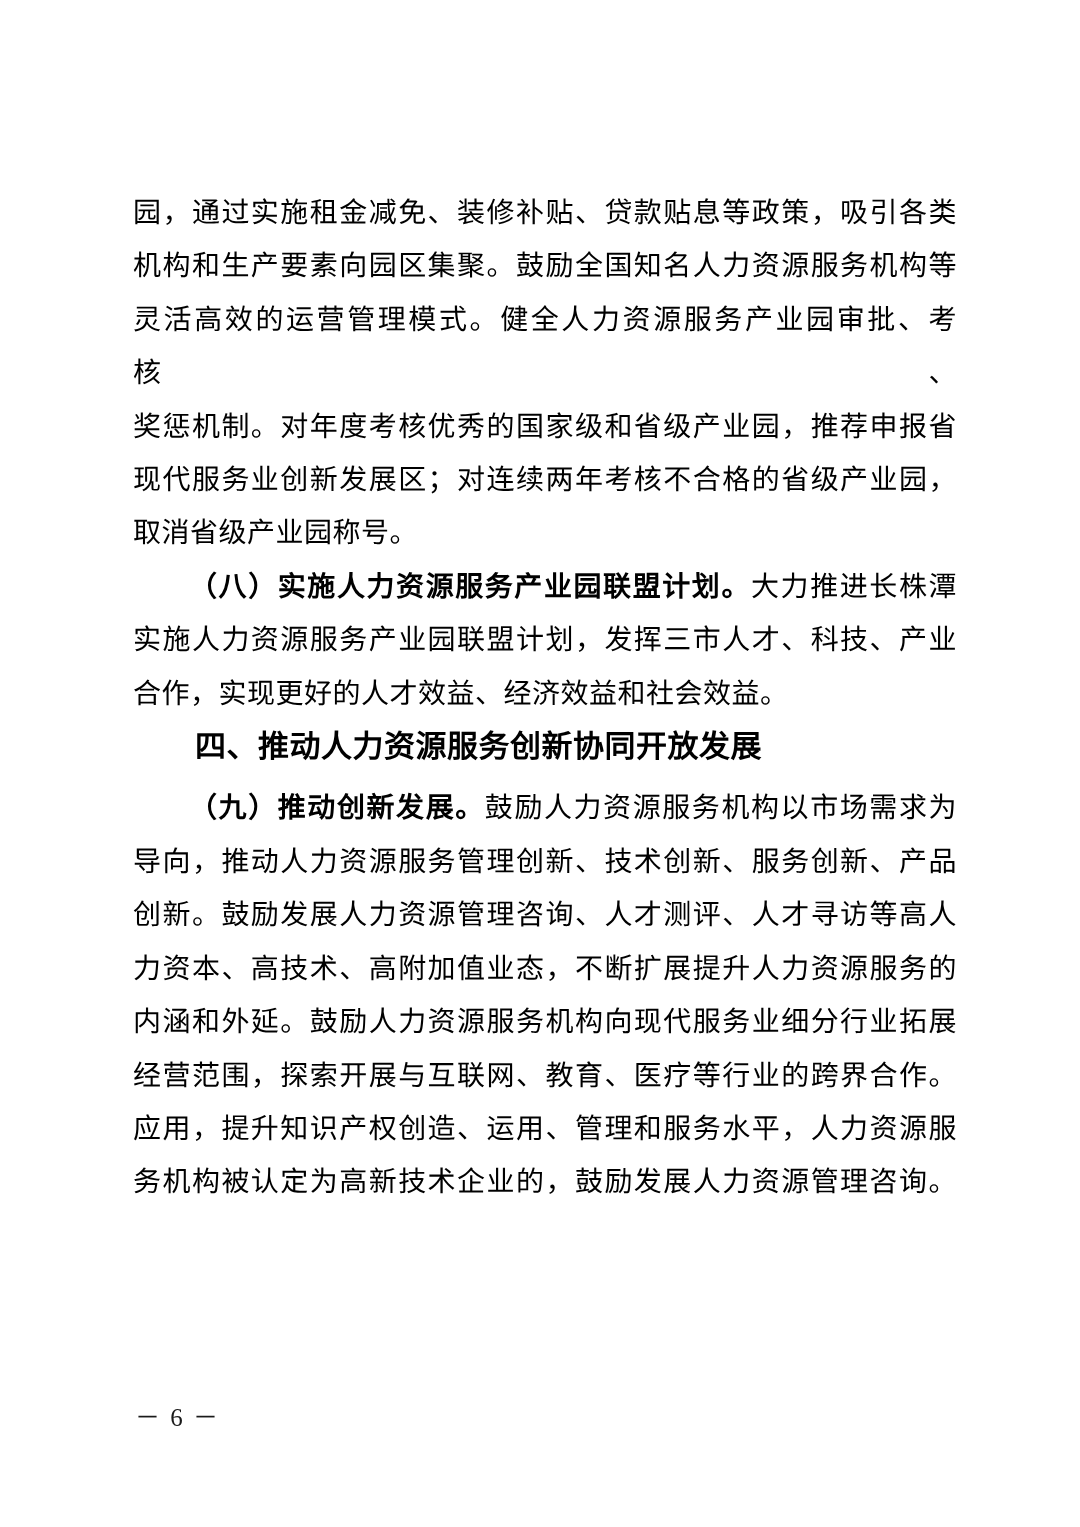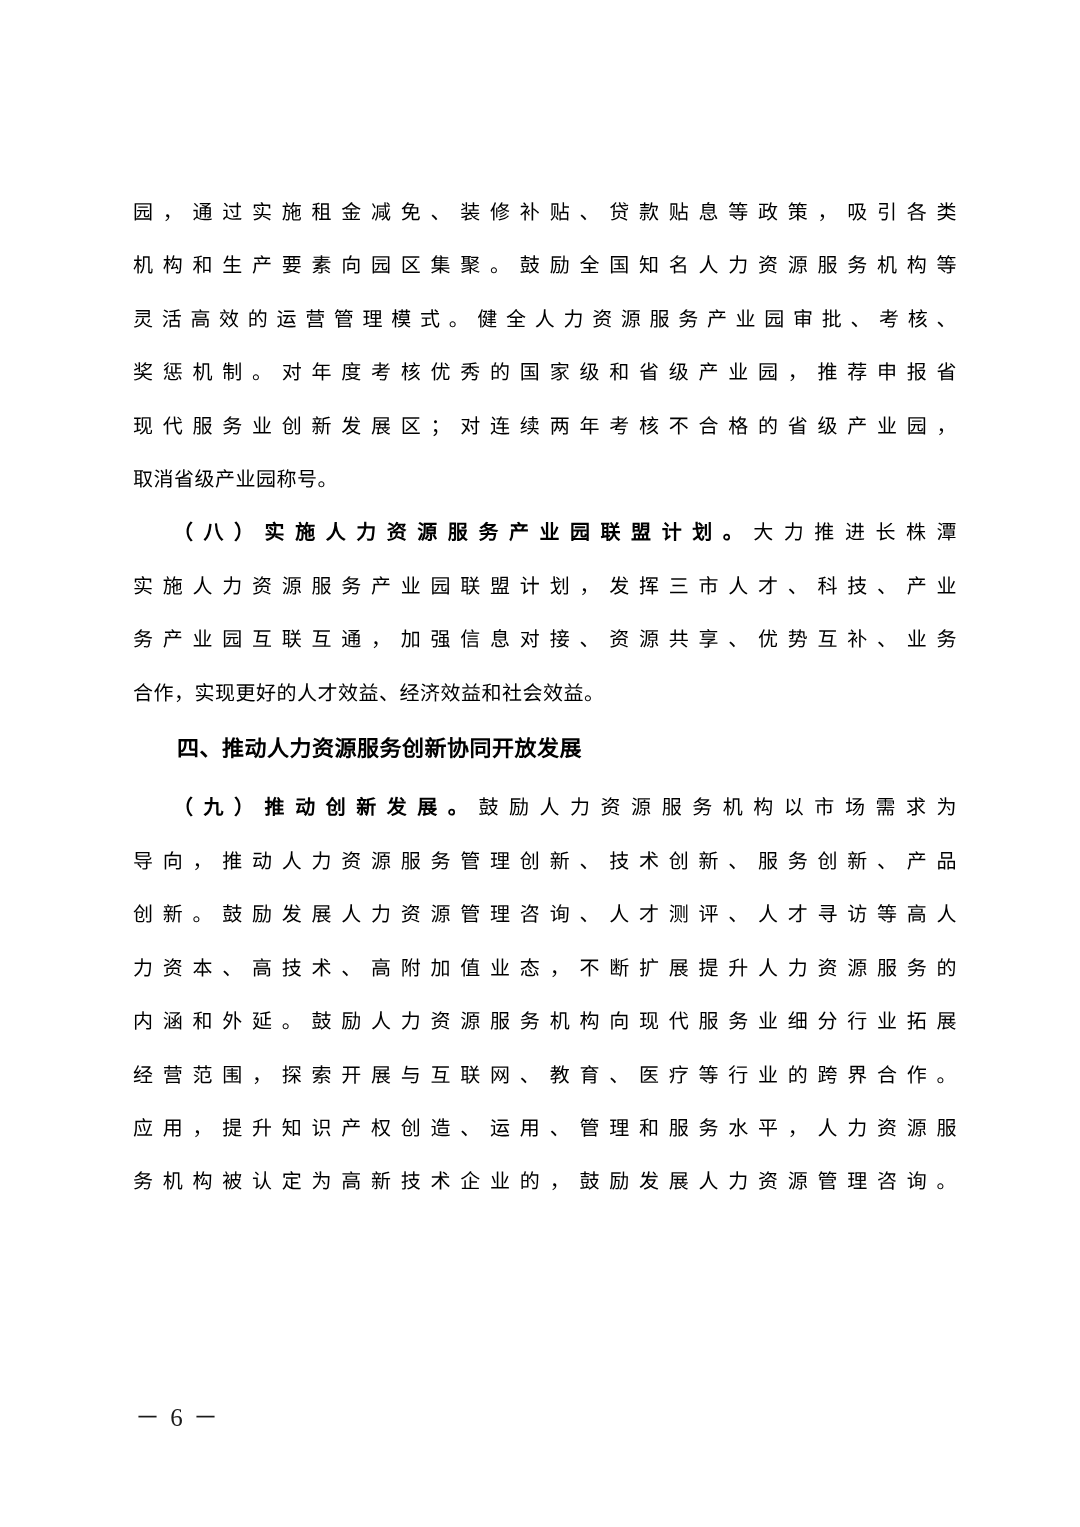--- a/index.html
+++ b/index.html
@@ -15,41 +15,41 @@
     position: relative;
     overflow: hidden;
   }
   .doc {
     position: absolute;
     left: 133px;
     top: 186px;
     width: 824px;
   }
   .line {
-    font-size: 20px;
+    font-size: 28px;
     line-height: 53.4px;
     text-align: justify;
     text-align-last: justify;
     text-justify: inter-character;
     letter-spacing: 0.5px;
     white-space: normal;
   }
   .line.end {
     text-align-last: left;
   }
   .line.para-start {
     text-indent: 2em;
   }
   .lead {
     font-weight: bold;
   }
   .line.heading {
-    font-family: Liberation Serif, serif;
+    font-family: Liberation Mono, monospace;
     font-weight: bold;
-    font-size: 22px;
+    font-size: 31px;
     text-indent: 2em;
     text-align-last: left;
     margin-top: 2px;
     margin-bottom: 6px;
   }
   .footer {
     position: absolute;
     left: 135px;
     top: 1402px;
     font-size: 25px;
@@ -63,21 +63,20 @@
 
 <div class="doc">
   <div class="line">园，通过实施租金减免、装修补贴、贷款贴息等政策，吸引各类</div>
   <div class="line">机构和生产要素向园区集聚。鼓励全国知名人力资源服务机构等</div>
   <div class="line">灵活高效的运营管理模式。健全人力资源服务产业园审批、考核、</div>
   <div class="line">奖惩机制。对年度考核优秀的国家级和省级产业园，推荐申报省</div>
   <div class="line">现代服务业创新发展区；对连续两年考核不合格的省级产业园，</div>
   <div class="line end">取消省级产业园称号。</div>
   <div class="line para-start"><span class="lead">（八）实施人力资源服务产业园联盟计划。</span><span>大力推进长株潭</span></div>
   <div class="line">实施人力资源服务产业园联盟计划，发挥三市人才、科技、产业</div>
-  <div class="line">务产业园互联互通，加强信息对接、资源共享、优势互补、业务</div>
   <div class="line end">合作，实现更好的人才效益、经济效益和社会效益。</div>
   <div class="line heading">四、推动人力资源服务创新协同开放发展</div>
   <div class="line para-start"><span class="lead">（九）推动创新发展。</span><span>鼓励人力资源服务机构以市场需求为</span></div>
   <div class="line">导向，推动人力资源服务管理创新、技术创新、服务创新、产品</div>
   <div class="line">创新。鼓励发展人力资源管理咨询、人才测评、人才寻访等高人</div>
   <div class="line">力资本、高技术、高附加值业态，不断扩展提升人力资源服务的</div>
   <div class="line">内涵和外延。鼓励人力资源服务机构向现代服务业细分行业拓展</div>
   <div class="line">经营范围，探索开展与互联网、教育、医疗等行业的跨界合作。</div>
   <div class="line">应用，提升知识产权创造、运用、管理和服务水平，人力资源服</div>
   <div class="line">务机构被认定为高新技术企业的，鼓励发展人力资源管理咨询。</div>

